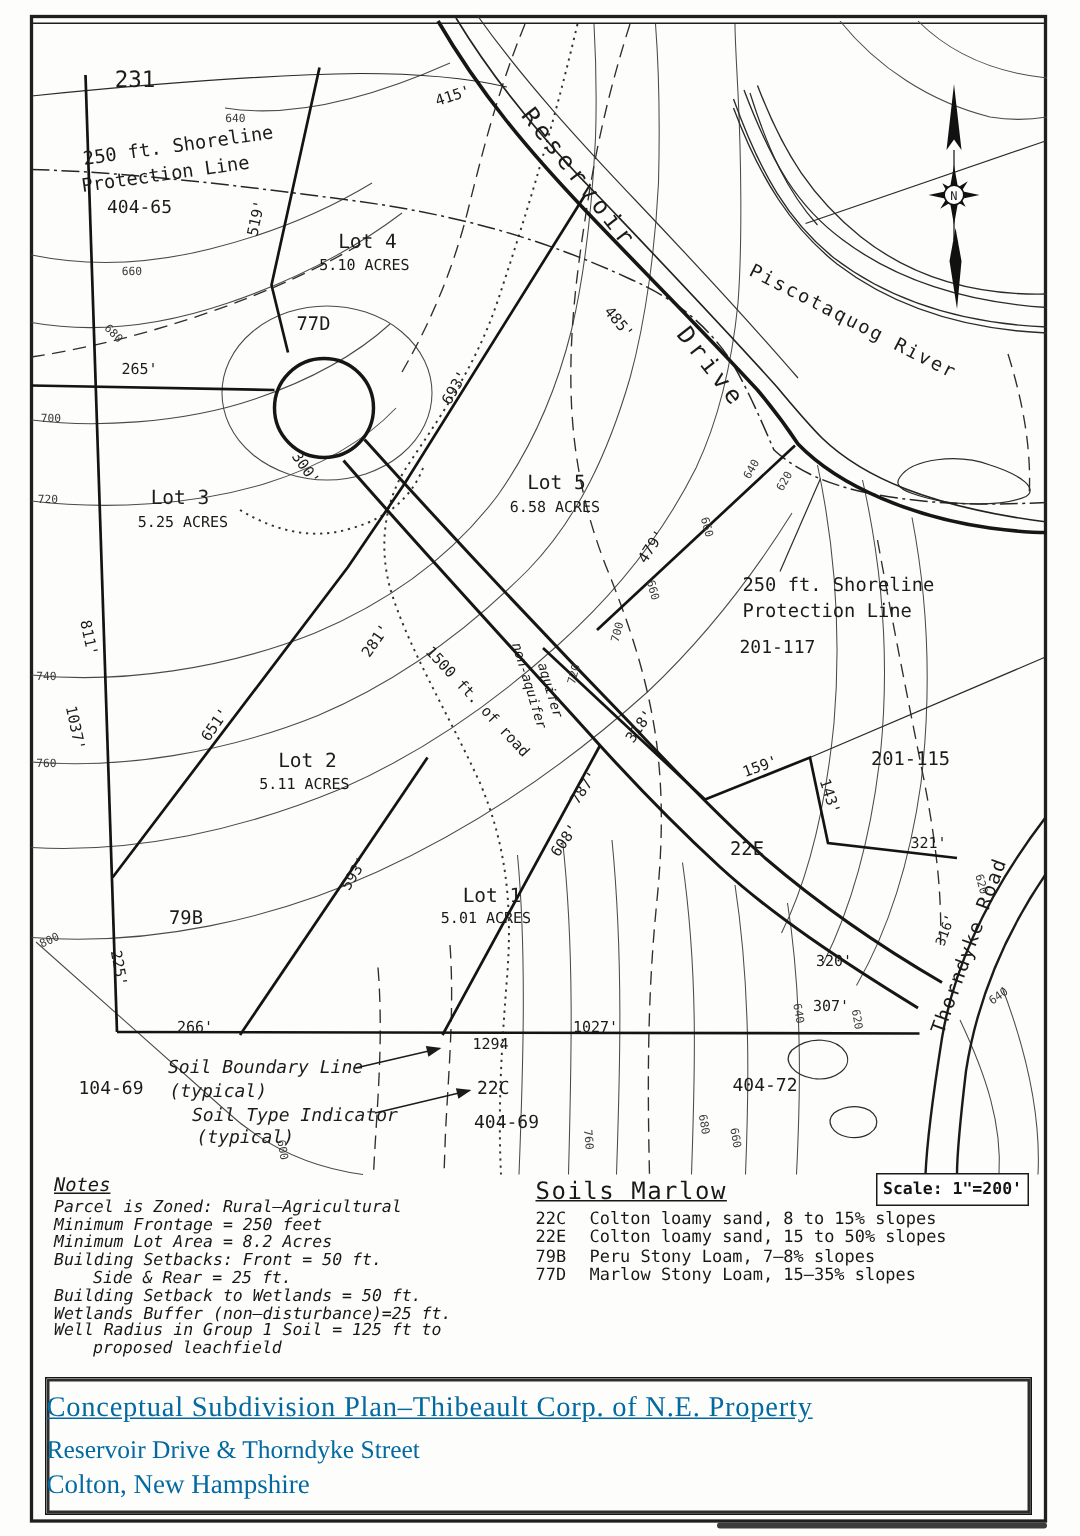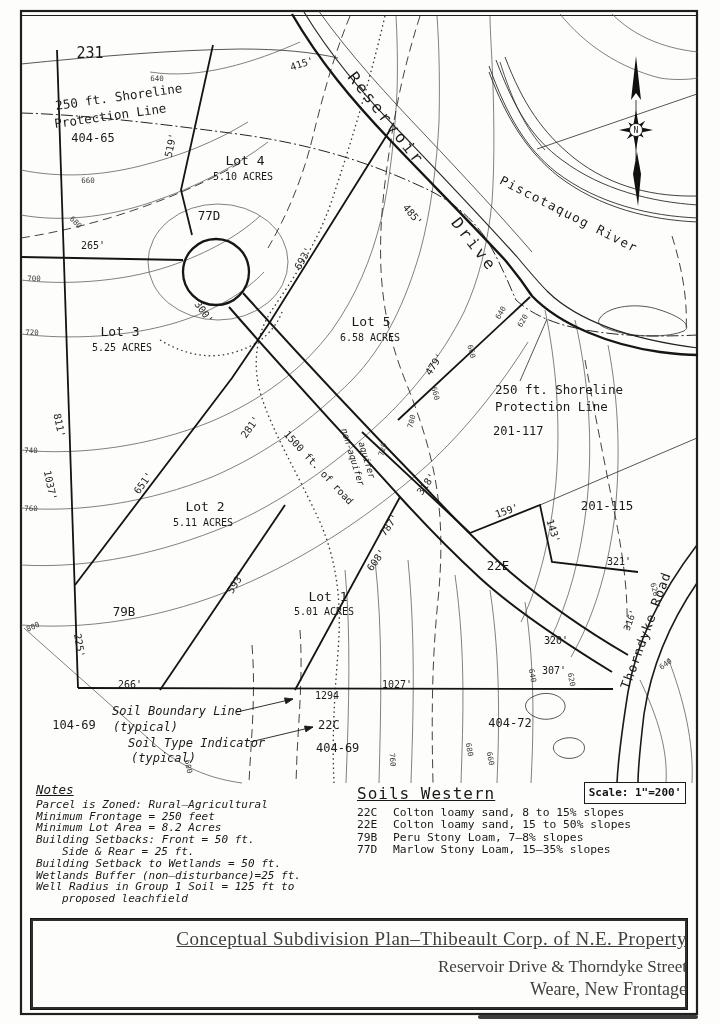--- a/index.html
+++ b/index.html
@@ -22,21 +22,21 @@
   .legend .row{display:flex;}
   .legend .code{width:36px;flex:0 0 36px;}
   .legend .ftr{margin-top:7px;}
   
   .scalebox{position:absolute;left:584px;top:782px;width:100px;height:20px;
             border:1.7px solid #1b1b1b;background:#fff;font-weight:bold;
             font-size:11px;line-height:20px;text-align:center;color:#141414;}
   
   .titleblock{position:absolute;left:30px;top:918px;width:656px;height:90px;
               border:1.6px solid #151515;box-shadow:0 0 0 1px #fdfdfc,0 0 0 2px #2e2e2e inset;
-              text-align:right;color:#404040;
+              text-align:left;color:#0369a1;
               font-family:"Liberation Serif","DejaVu Serif",serif;}
   .titleblock .t1{margin-top:9px;font-size:19px;letter-spacing:.5px;text-decoration:underline;}
   .titleblock .t2{margin-top:7px;font-size:17px;}
   .titleblock .t3{margin-top:3px;font-size:14.5px;}
   .titleblock .t4{margin-top:2px;font-size:18px;}
   .bottomstrip{position:absolute;left:478px;top:1015px;width:220px;height:4px;background:#3c3c3c;border-radius:2px;}
 </style>
 </head>
 <body>
 
@@ -253,21 +253,21 @@
     <div>Minimum Lot Area = 8.2 Acres</div>
     <div>Building Setbacks: Front = 50 ft.</div>
     <div class="ind">Side &amp; Rear = 25 ft.</div>
     <div>Building Setback to Wetlands = 50 ft.</div>
     <div>Wetlands Buffer (non–disturbance)=25 ft.</div>
     <div>Well Radius in Group 1 Soil = 125 ft to</div>
     <div class="ind">proposed leachfield</div>
   </div>
 
   <div class="legend">
-    <div class="hd">Soils Western</div>
+    <div class="hd">Soils Marlow</div>
     <div class="row">
       <span class="code">22C</span>
       <span>Colton loamy sand, 8 to 15% slopes</span>
     </div>
     <div class="row">
       <span class="code">22E</span>
       <span>Colton loamy sand, 15 to 50% slopes</span>
     </div>
     <div class="row">
       <span class="code">79B</span>
@@ -277,17 +277,17 @@
       <span class="code">77D</span>
       <span>Marlow Stony Loam, 15–35% slopes</span>
     </div>
   </div>
 
   <div class="scalebox">Scale:  1"=200'</div>
 
   <div class="titleblock">
     <div class="t1">Conceptual Subdivision Plan–Thibeault Corp. of N.E. Property</div>
     <div class="t2">Reservoir Drive &amp; Thorndyke Street</div>
-    <div class="t4">Weare, New Frontage</div>
+    <div class="t4">Colton, New Hampshire</div>
   </div>
 
   <div class="bottomstrip"></div>
 </div>
 
 </body></html>

